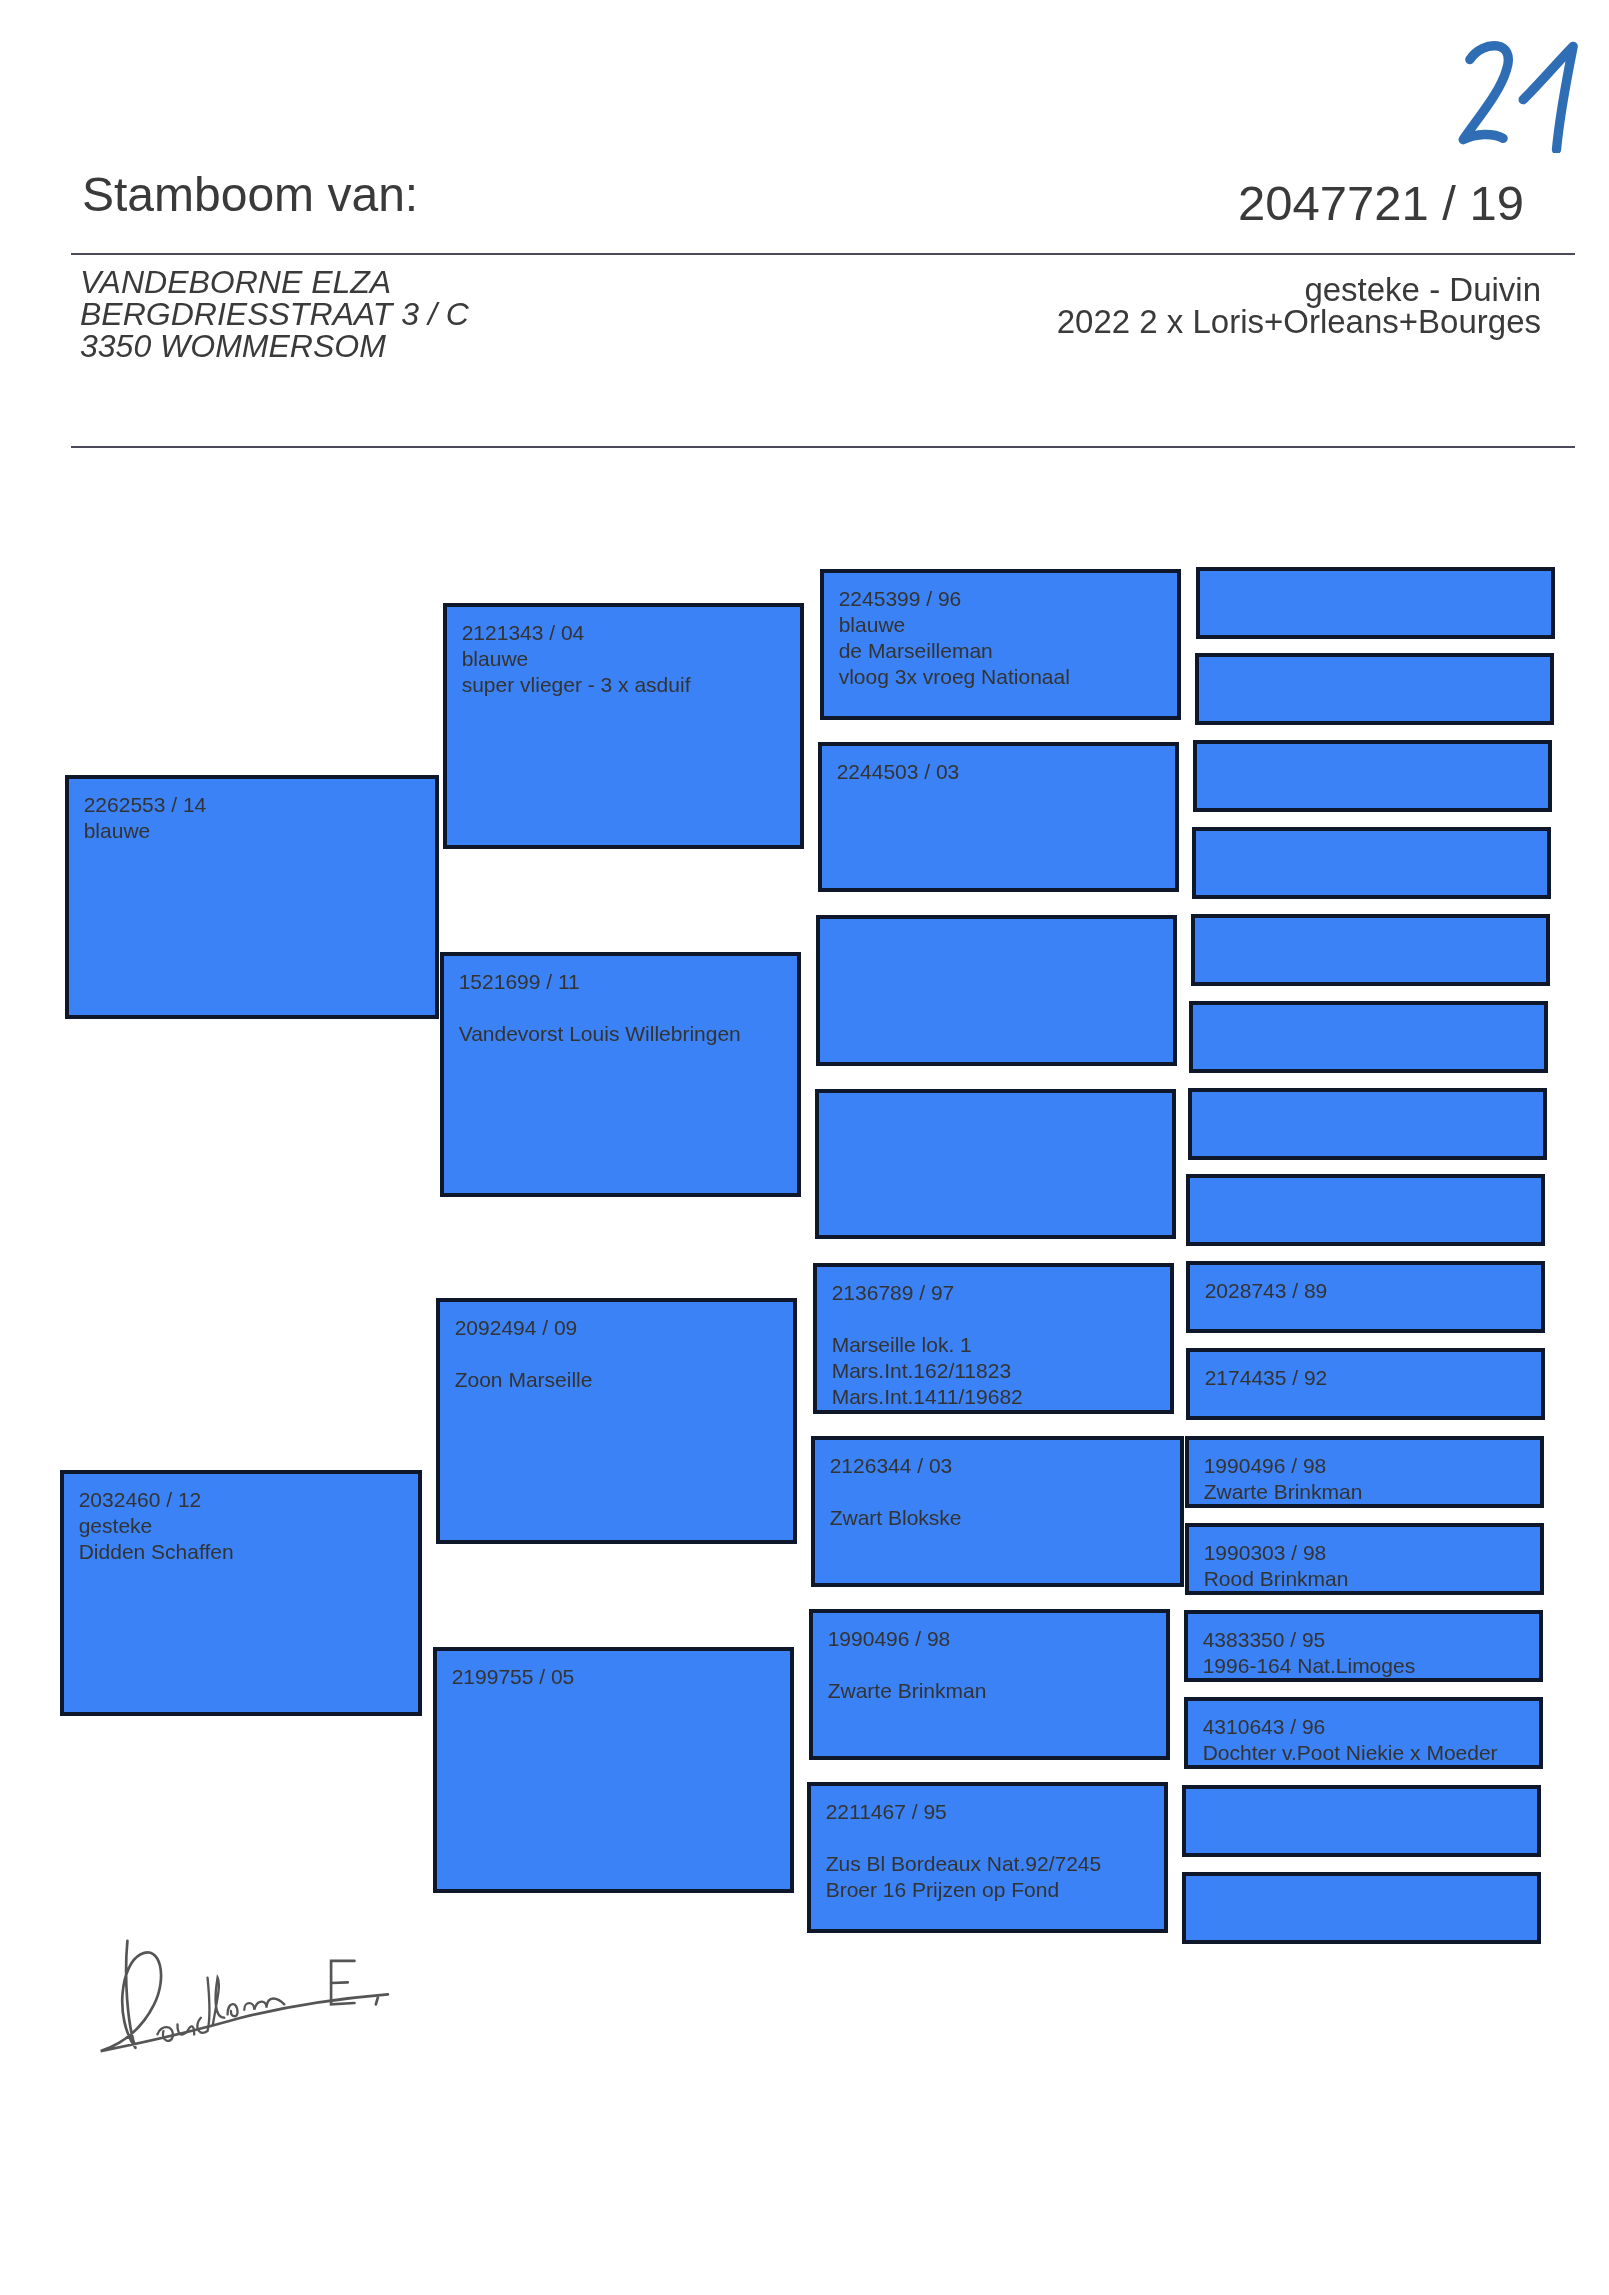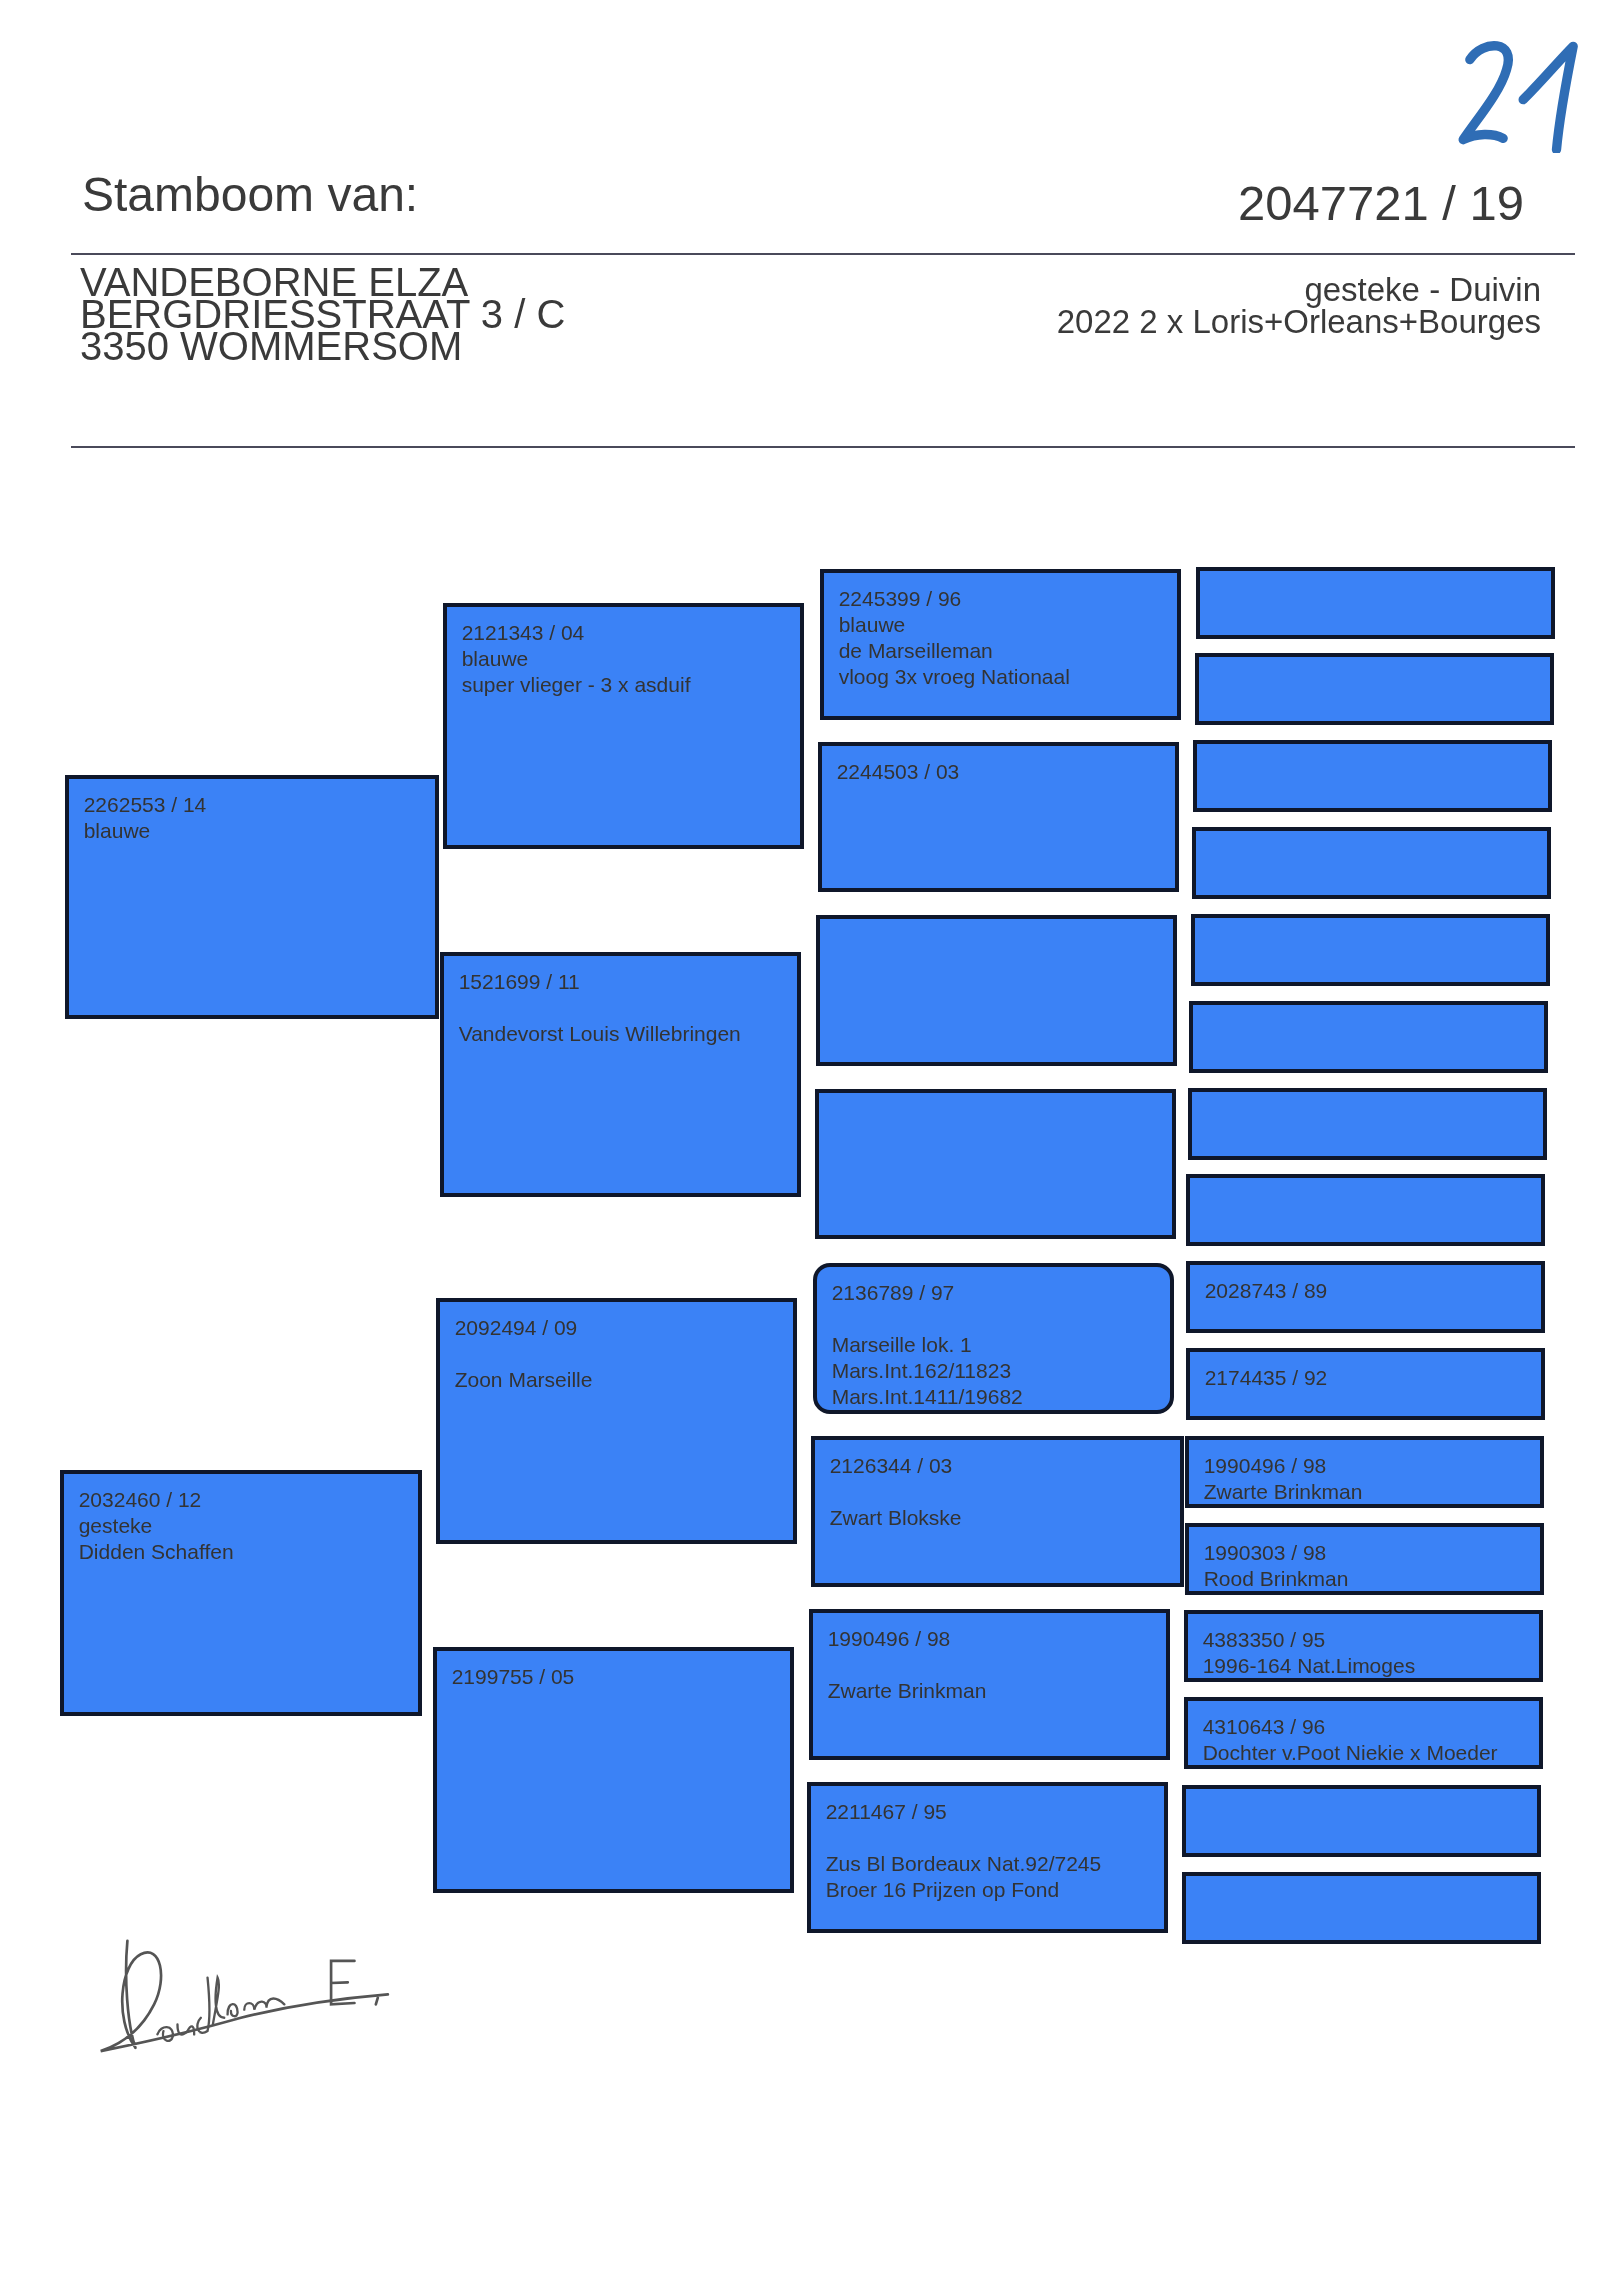--- a/index.html
+++ b/index.html
@@ -3,21 +3,21 @@
 <meta charset="utf-8">
 <style>
   html, body { margin:0; padding:0; background:#ffffff; }
   body { width:1609px; height:2295px; position:relative; overflow:hidden;
          font-family:"Liberation Sans", sans-serif; color:#2a2a2a; }
   .abs { position:absolute; }
   .page-number { left:1443px; top:33px; width:147px; height:120px; }
   .title { left:82px; top:167px; font-size:48px; color:#3a3a3a; }
   .ring-number { right:85px; top:175px; font-size:49px; color:#3a3a3a; text-align:right; }
   .rule { left:71px; width:1504px; height:0; border-top:2px solid #4a4a5a; }
-  .owner { left:80px; top:266px; font-size:40px; line-height:32px; color:#3a3a3a; }
+  .owner { left:80px; top:266px; font-size:32px; line-height:32px; color:#3a3a3a;font-style:italic; }
   .owner div { white-space:nowrap; }
   .desc { right:68px; top:274px; font-size:33px; line-height:32px; text-align:right; color:#3a3a3a; }
   .box { position:absolute; border:4px solid #0f172a; box-sizing:border-box; background:#3b82f6;padding-left:24px; }
   .box .txt { position:absolute; left:14.7px; top:13.4px; font-size:21px; line-height:26px; color:#333; white-space:nowrap; }
   .box .line { display:block; min-height:26px; }
   .signature { left:94px; top:1924px; width:374px; height:134px; }
 </style>
 </head>
 <body>
 
@@ -96,21 +96,21 @@
       <div class="txt">
         <span class="line">2244503 / 03</span>
       </div>
     </div>
     <div class="box" style="left: 816px; top: 915px; width: 361px; height: 151px;">
       <div class="txt"></div>
     </div>
     <div class="box" style="left: 815px; top: 1089px; width: 361px; height: 150px;">
       <div class="txt"></div>
     </div>
-    <div class="box" style="left: 813px; top: 1263px; width: 361px; height: 151px; border-radius: 17px;">
+    <div class="box" style="left: 813px; top: 1263px; width: 361px; height: 151px;">
       <div class="txt">
         <span class="line">2136789 / 97</span>
         <span class="line"></span>
         <span class="line">Marseille lok. 1</span>
         <span class="line">Mars.Int.162/11823</span>
         <span class="line">Mars.Int.1411/19682</span>
       </div>
     </div>
     <div class="box" style="left: 811px; top: 1436px; width: 373px; height: 151px;">
       <div class="txt">

